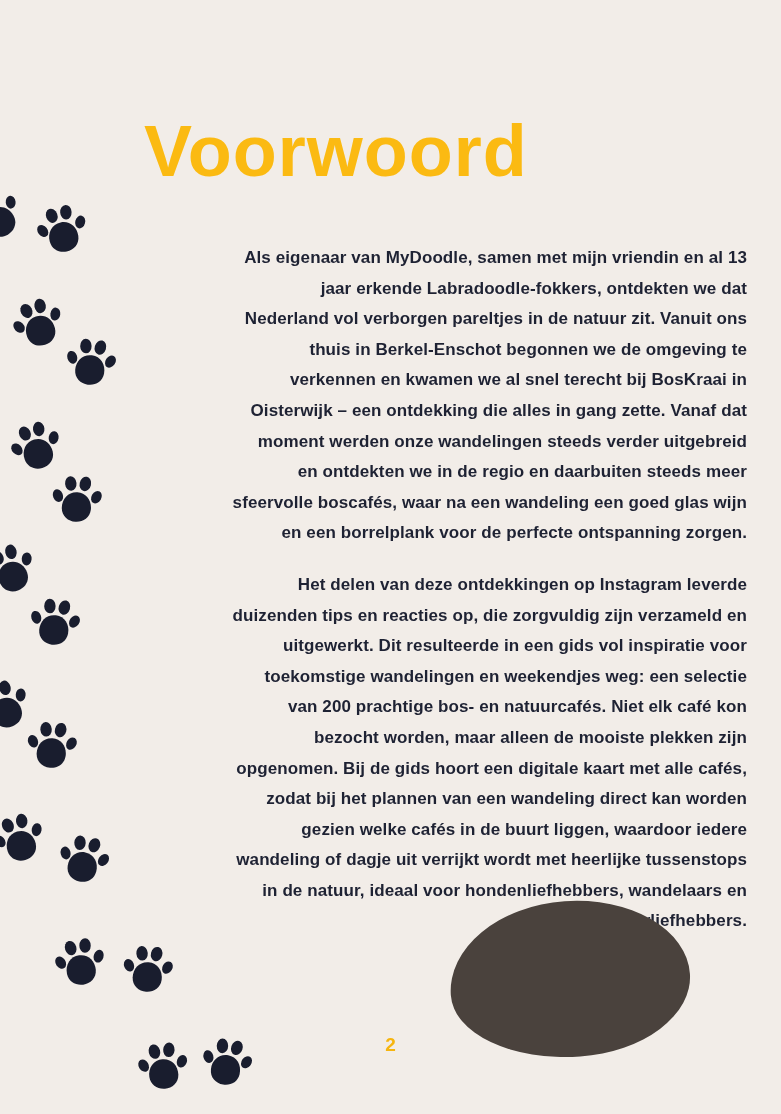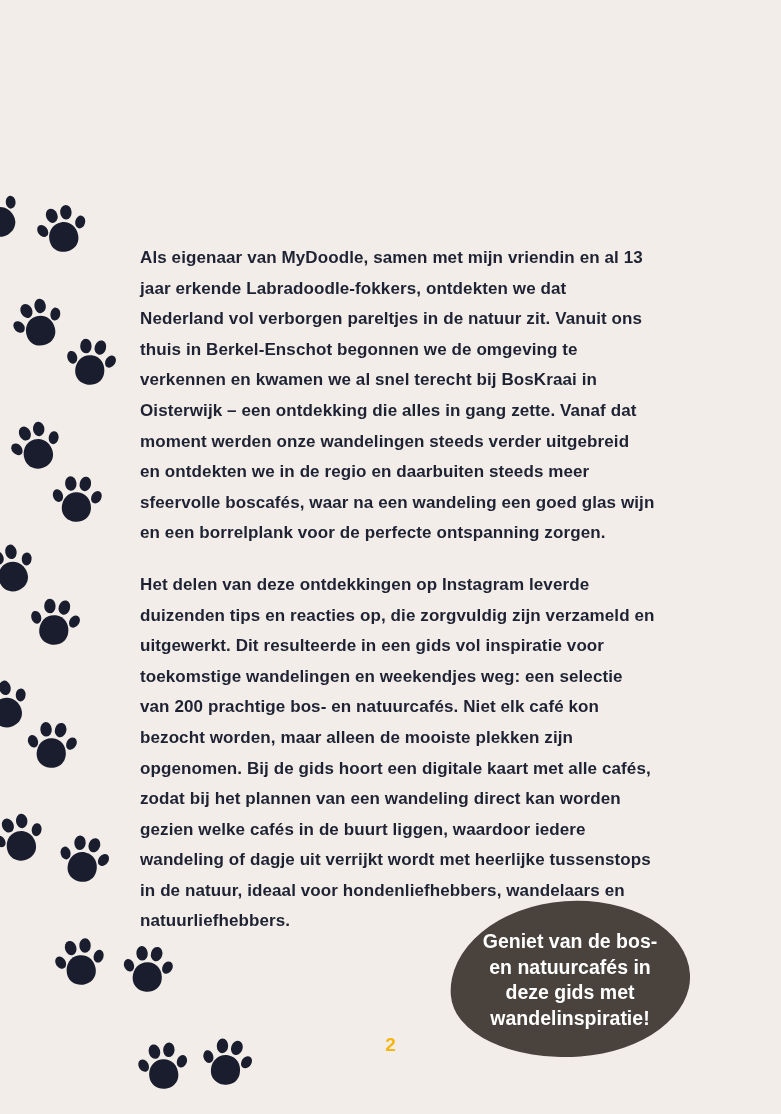--- a/index.html
+++ b/index.html
@@ -25,23 +25,24 @@
     position:absolute;
     left:144px;top:112px;
     font-size:72px;
     font-weight:900;
     letter-spacing:1px;
     color:var(--title-color);
     line-height:1.1;
   }
   .body-text{
     position:absolute;
-    left:140px;top:243px;
+    left:147px;top:243px;
     width:600px;
     color:var(--body-color);
+    text-align:right;
   }
   .body-text p{
     white-space:pre-line;
     font-size:17px;
     font-weight:700;
     line-height:30.6px;
     letter-spacing:0.1px;
   }
   .body-text p + p{
     margin-top:21px;
@@ -89,20 +90,21 @@
     <path d="M50 37 C67 37 79 51 78 69 C77 85 64 94 50 94 C36 94 23 85 22 69 C21 51 33 37 50 37 Z"></path>
     <ellipse cx="13" cy="46" rx="9.5" ry="12.5" transform="rotate(-26 13 46)"></ellipse>
     <ellipse cx="36" cy="21" rx="11" ry="14" transform="rotate(-9 36 21)"></ellipse>
     <ellipse cx="64" cy="20" rx="11" ry="14" transform="rotate(9 64 20)"></ellipse>
     <ellipse cx="87" cy="44" rx="9.5" ry="12.5" transform="rotate(26 87 44)"></ellipse>
   </symbol>
 </svg>
 
 <div class="page">
 
+  <h1 class="page-title">Voorwoord</h1>
 
   <div class="body-text">
     <p>Als eigenaar van MyDoodle, samen met mijn vriendin en al 13
 jaar erkende Labradoodle-fokkers, ontdekten we dat
 Nederland vol verborgen pareltjes in de natuur zit. Vanuit ons
 thuis in Berkel-Enschot begonnen we de omgeving te
 verkennen en kwamen we al snel terecht bij BosKraai in
 Oisterwijk – een ontdekking die alles in gang zette. Vanaf dat
 moment werden onze wandelingen steeds verder uitgebreid
 en ontdekten we in de regio en daarbuiten steeds meer
@@ -165,20 +167,16 @@
       <use href="#paw-shape"></use>
     </svg>
   <svg class="paw" style="left:137px;top:1040px;transform:rotate(-5deg)">
       <use href="#paw-shape"></use>
     </svg>
   <svg class="paw" style="left:201px;top:1036px;transform:rotate(10deg)">
       <use href="#paw-shape"></use>
     </svg>
 
   <div class="callout"></div>
-  <div class="callout-text">Geniet van de bos-
-en natuurcafés in
-deze gids met
-wandelinspiratie!</div>
 
   <div class="page-number">2</div>
 
 </div>
 
 </body></html>

